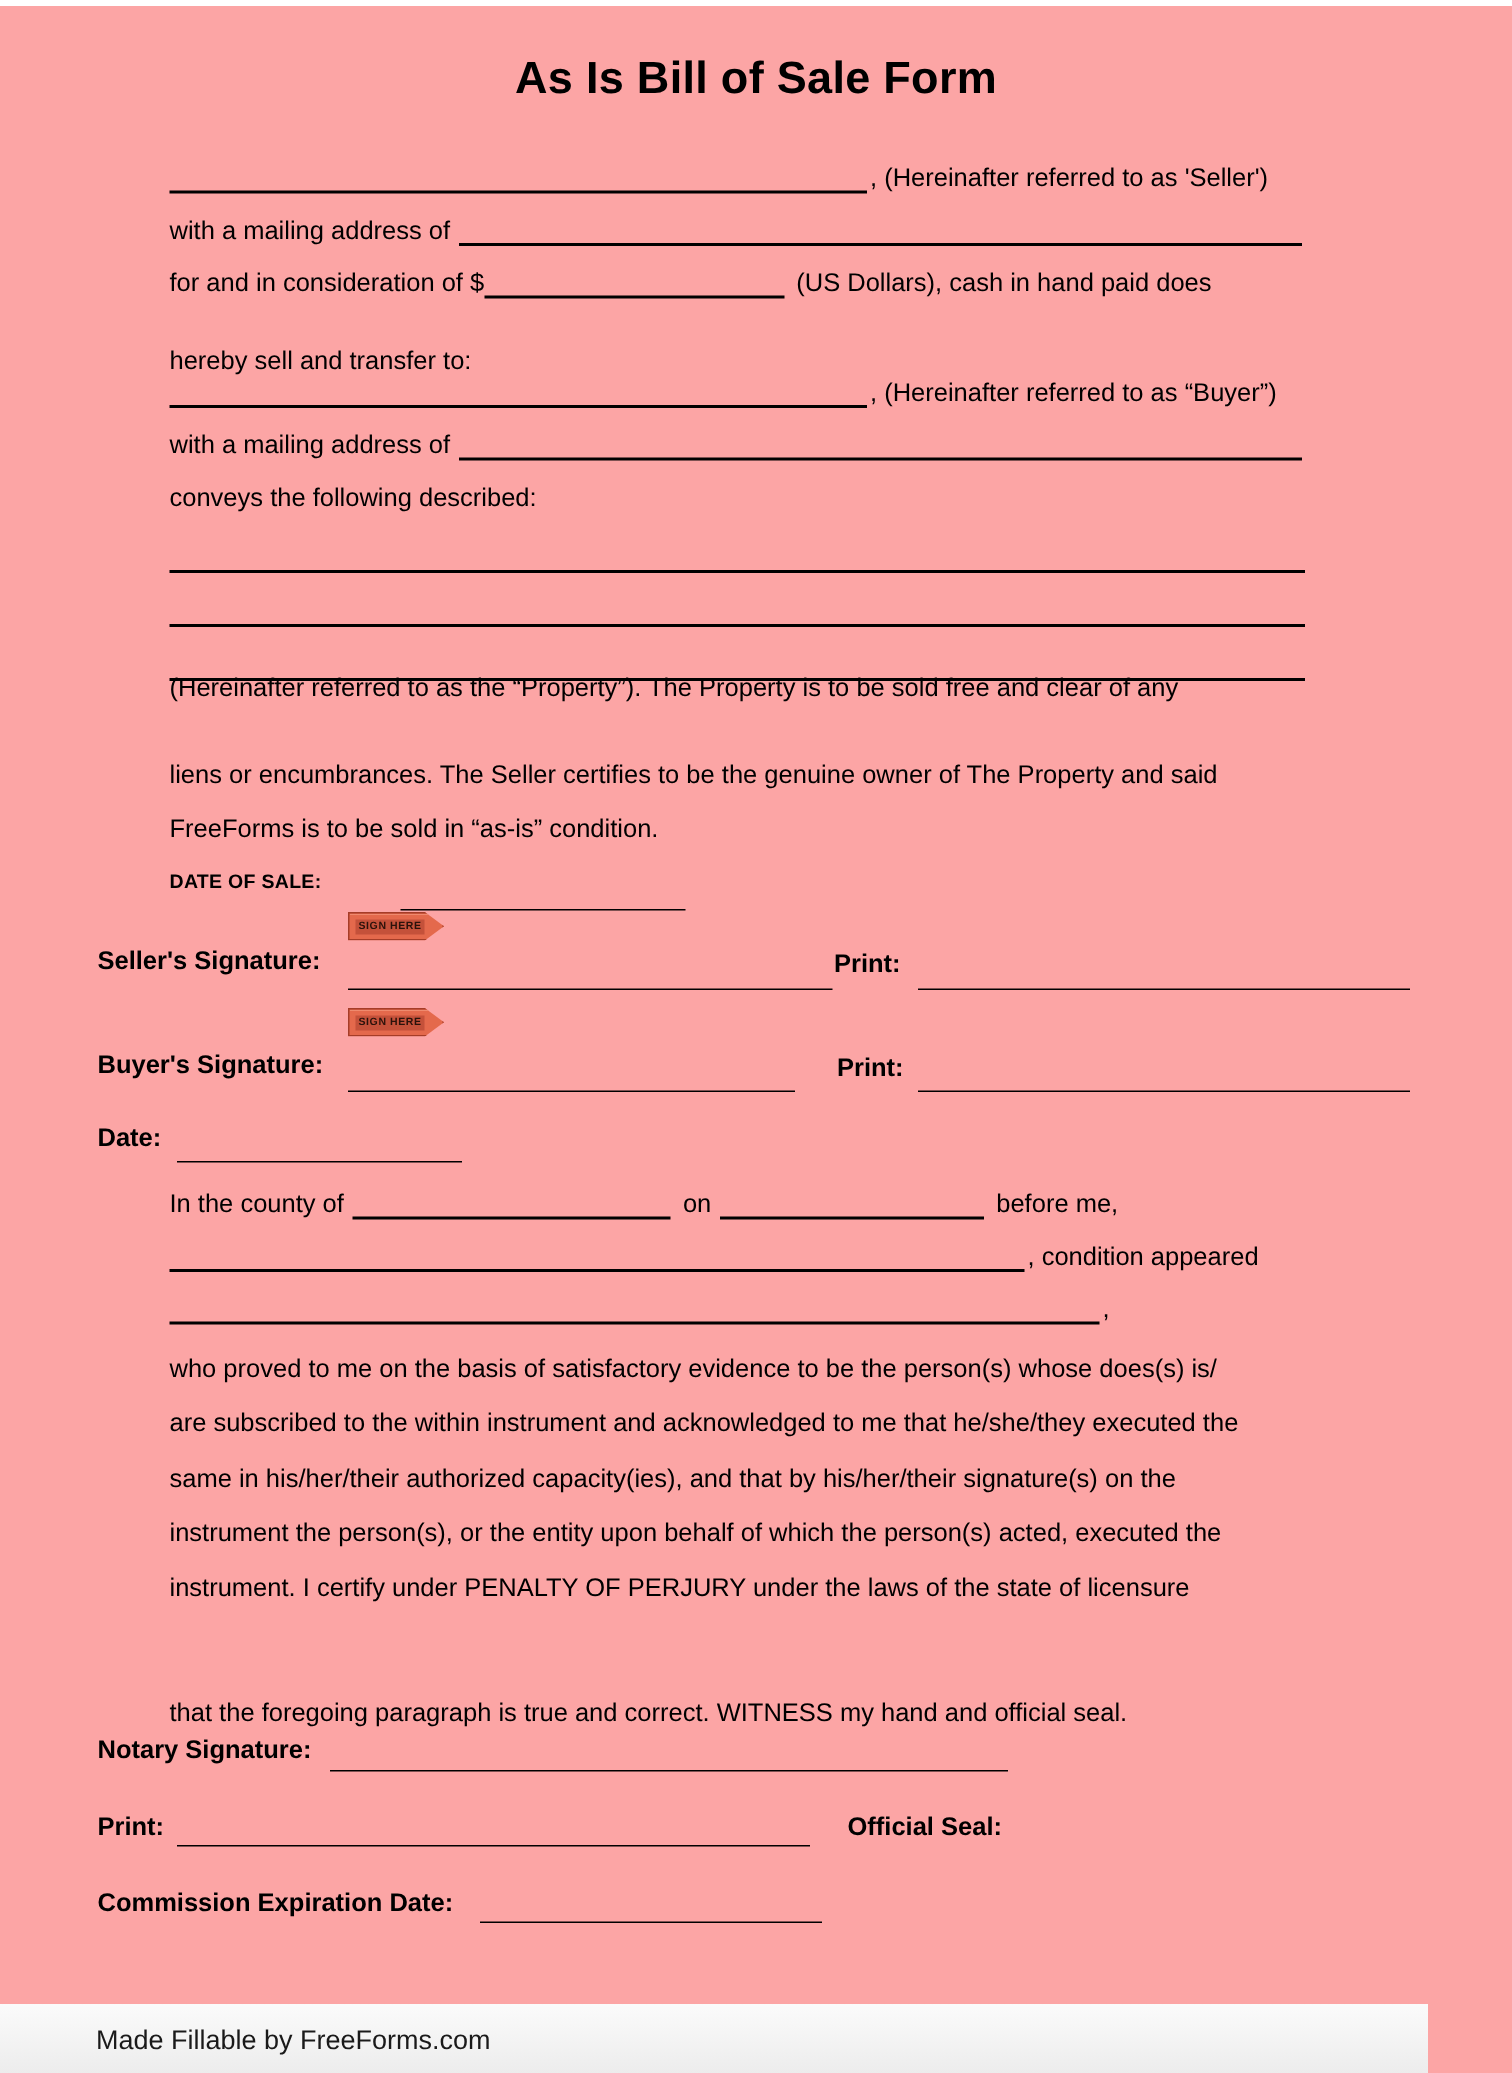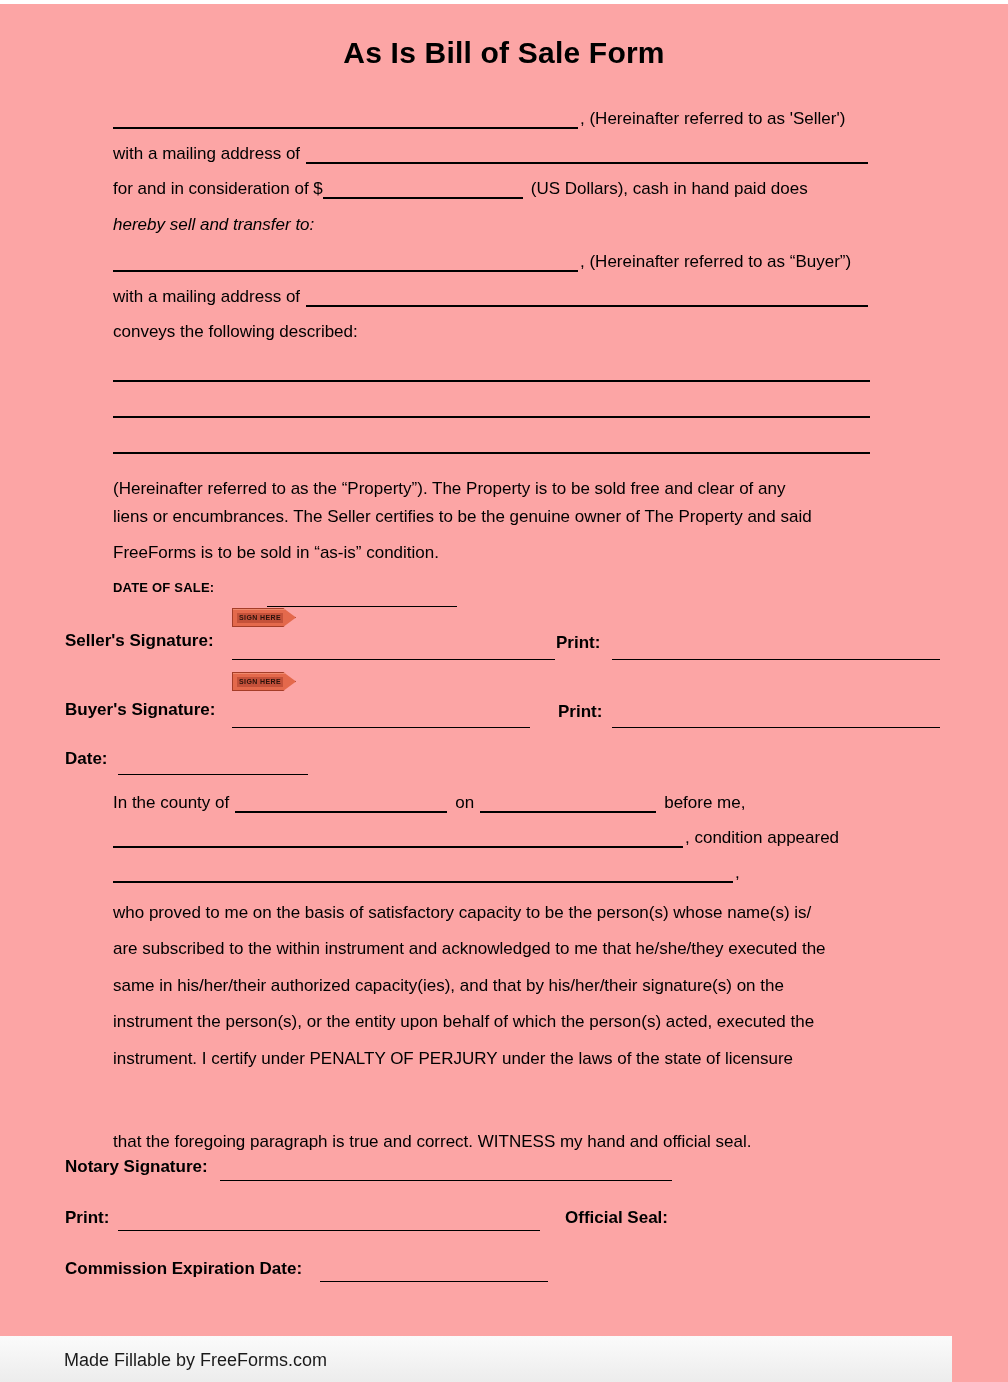--- a/index.html
+++ b/index.html
@@ -52,38 +52,38 @@
 
   <div class="abs row" style="left:113px; top:139px; width:755px;">
     <span>with a mailing address of</span>
     <span class="blank gap6" style="flex:1;"></span>
   </div>
 
   <div class="abs row" style="left:113px; top:174px;">
     <span>for and in consideration of $</span><span class="blank" style="width:200px;"></span><span class="gap8">(US Dollars), cash in hand paid does</span>
   </div>
 
-  <div class="abs txtline" style="left:113px; top:210px;font-style:italic;">hereby sell and transfer to:</div>
+  <div class="abs txtline" style="left:113px; top:226px;">hereby sell and transfer to:</div>
 
   <div class="abs row" style="left:113px; top:247px; width:760px;">
     <span class="blank" style="width:465px;"></span><span class="hug">, (Hereinafter referred to as “Buyer”)</span>
   </div>
 
   <div class="abs row" style="left:113px; top:282px; width:755px;">
     <span>with a mailing address of</span>
     <span class="blank gap6" style="flex:1;"></span>
   </div>
 
   <div class="abs txtline" style="left:113px; top:317px;">conveys the following described:</div>
 
   <div class="rule" style="left:113px; top:376px; width:757px;"></div>
   <div class="rule" style="left:113px; top:412px; width:757px;"></div>
   <div class="rule" style="left:113px; top:448px; width:757px;"></div>
 
-  <div class="abs txtline" style="left:113px; top:474px;">(Hereinafter referred to as the “Property”). The Property is to be sold free and clear of any</div>
+  <div class="abs txtline" style="left:113px; top:444px;">(Hereinafter referred to as the “Property”). The Property is to be sold free and clear of any</div>
   <div class="abs txtline" style="left:113px; top:502px;">liens or encumbrances. The Seller certifies to be the genuine owner of The Property and said</div>
   <div class="abs txtline" style="left:113px; top:538px;">FreeForms is to be sold in “as-is” condition.</div>
 
   <div class="abs biglabel" style="left:113px; top:576px;">DATE OF SALE:</div>
   <div class="rule" style="left:267px; top:602px; width:190px; height:1px;"></div>
 
   <div class="signtag" style="left:232px; top:604px;">
     <span>SIGN HERE</span>
   </div>
   <div class="abs txtline b" style="left:65px; top:626px;">Seller's Signature:</div>
@@ -111,21 +111,21 @@
   </div>
 
   <div class="abs row" style="left:113px; top:823px;">
     <span class="blank" style="width:570px;"></span><span class="hug">, condition appeared</span>
   </div>
 
   <div class="abs row" style="left:113px; top:858px;">
     <span class="blank" style="width:620px;"></span><span class="hug">,</span>
   </div>
 
-  <div class="abs txtline" style="left:113px; top:898px;">who proved to me on the basis of satisfactory capacity to be the person(s) whose name(s) is/</div>
+  <div class="abs txtline" style="left:113px; top:898px;">who proved to me on the basis of satisfactory evidence to be the person(s) whose does(s) is/</div>
   <div class="abs txtline" style="left:113px; top:934px;">are subscribed to the within instrument and acknowledged to me that he/she/they executed the</div>
   <div class="abs txtline" style="left:113px; top:971px;">same in his/her/their authorized capacity(ies), and that by his/her/their signature(s) on the</div>
   <div class="abs txtline" style="left:113px; top:1007px;">instrument the person(s), or the entity upon behalf of which the person(s) acted, executed the</div>
   <div class="abs txtline" style="left:113px; top:1044px;">instrument. I certify under PENALTY OF PERJURY under the laws of the state of licensure</div>
   <div class="abs txtline" style="left:113px; top:1127px;">that the foregoing paragraph is true and correct. WITNESS my hand and official seal.</div>
 
   <div class="abs txtline b" style="left:65px; top:1152px;">Notary Signature:</div>
   <div class="rule" style="left:220px; top:1176px; width:452px; height:1px;"></div>
 
   <div class="abs txtline b" style="left:65px; top:1203px;">Print:</div>

